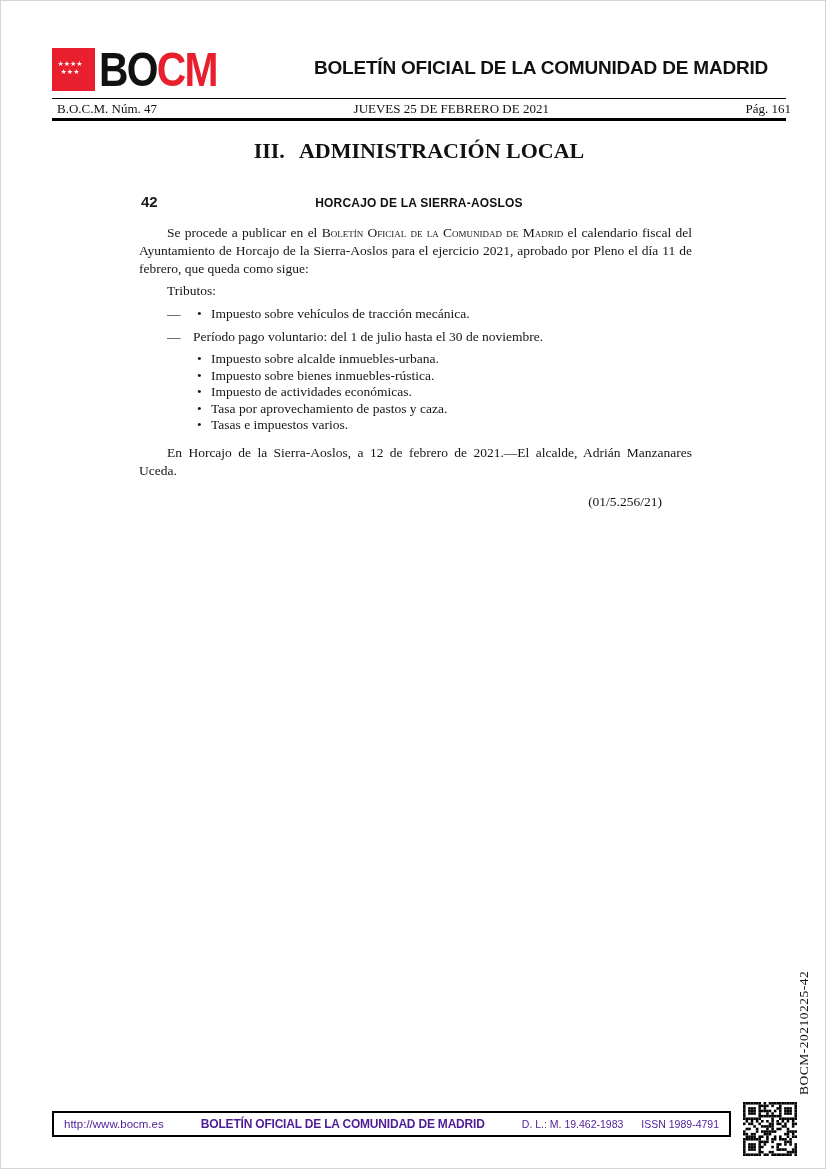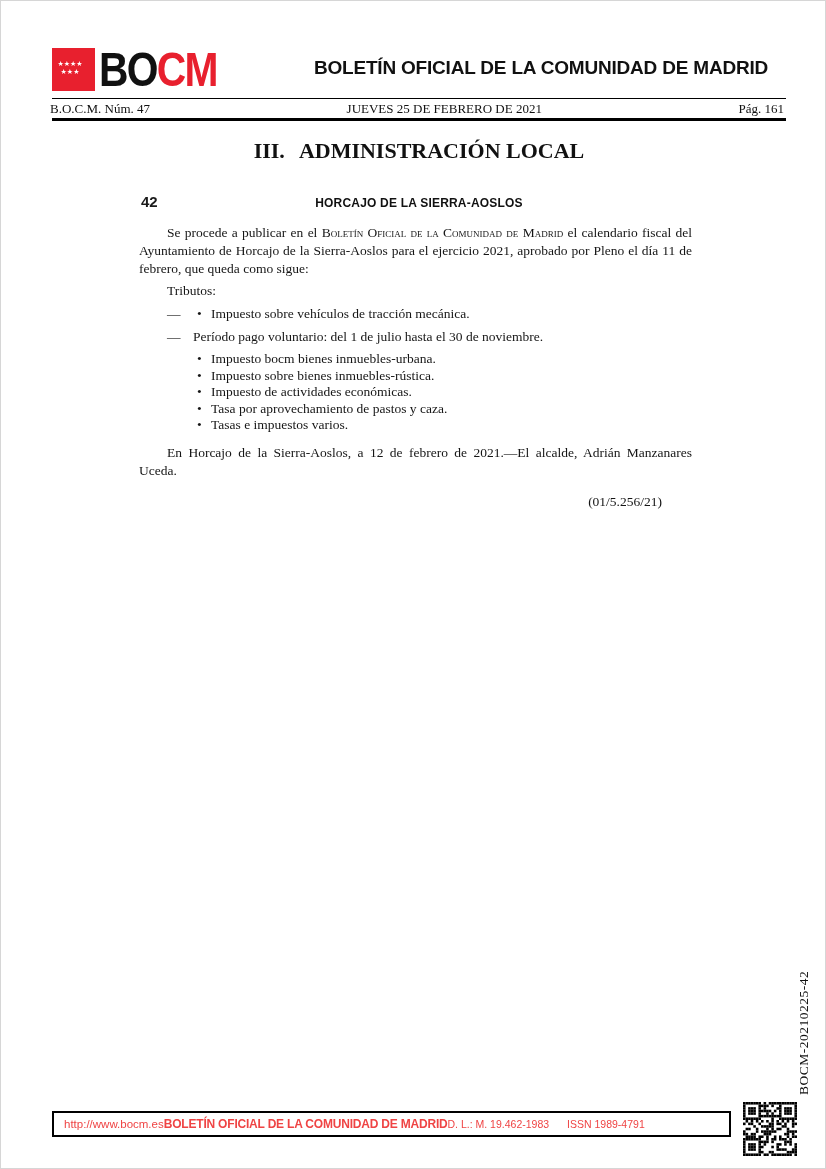--- a/index.html
+++ b/index.html
@@ -34,21 +34,21 @@
     position:absolute;left:290px;top:56px;width:500px;
     text-align:center;
     font-family:"Liberation Sans", sans-serif;
     font-weight:700;font-size:19px;letter-spacing:-0.2px;color:#111;
     white-space:nowrap;
   }
   .rule{position:absolute;left:51px;width:734px;background:#000;}
   .rule.thin{top:97px;height:1px;}
   .rule.thick{top:117px;height:2.5px;}
   .meta-row{
-    position:absolute;left:49px;top:99px;width:734px;height:17px;
+    position:absolute;left:56px;top:99px;width:734px;height:17px;
     display:flex;justify-content:space-between;align-items:center;
     font-size:13px;color:#111;
   }
   
   .main{position:absolute;left:51px;top:130px;width:734px;}
   .section-title{
     margin:7px 0 0;text-align:center;
     font-size:22px;font-weight:700;color:#111;
   }
   .section-title .num{margin-right:14px;}
@@ -88,23 +88,23 @@
   .vertical-code{
     position:absolute;right:13px;top:962px;height:132px;
     writing-mode:vertical-rl;transform:rotate(180deg);
     font-size:13.5px;letter-spacing:0.5px;color:#111;
     white-space:nowrap;
   }
   
   .footer-box{
     position:absolute;left:51px;top:1110px;width:679px;height:26px;
     border:2px solid #000;box-sizing:border-box;
-    display:flex;align-items:center;
+    display:flex;align-items:center;justify-content:space-between;
     padding:0 10px;
-    font-family:"Liberation Sans", sans-serif;color:#ef4444;
+    font-family:"Liberation Sans", sans-serif;color:#4c1d95;
     background:#fff;
   }
   .footer-url{font-size:11.5px;}
   .footer-title{font-weight:700;font-size:12px;letter-spacing:-0.2px;}
   .footer-legal{display:flex;gap:18px;font-size:10.5px;}
   .qr{position:absolute;left:742px;top:1101px;width:54px;height:54px;}
 </style>
 </head>
 <body>
 
@@ -151,21 +151,21 @@
         <div class="li bullet spaced">
           <span class="marker">•</span>
           <span>Impuesto sobre vehículos de tracción mecánica.</span>
         </div>
         <div class="li dash spaced">
           <span class="marker">—</span>
           <span>Período pago voluntario: del 1 de julio hasta el 30 de noviembre.</span>
         </div>
         <div class="li bullet spaced">
           <span class="marker">•</span>
-          <span>Impuesto bocm bienes inmuebles-urbana.</span>
+          <span>Impuesto sobre alcalde inmuebles-urbana.</span>
         </div>
         <div class="li bullet">
           <span class="marker">•</span>
           <span>Impuesto sobre bienes inmuebles-rústica.</span>
         </div>
         <div class="li bullet">
           <span class="marker">•</span>
           <span>Impuesto de actividades económicas.</span>
         </div>
         <div class="li bullet">

